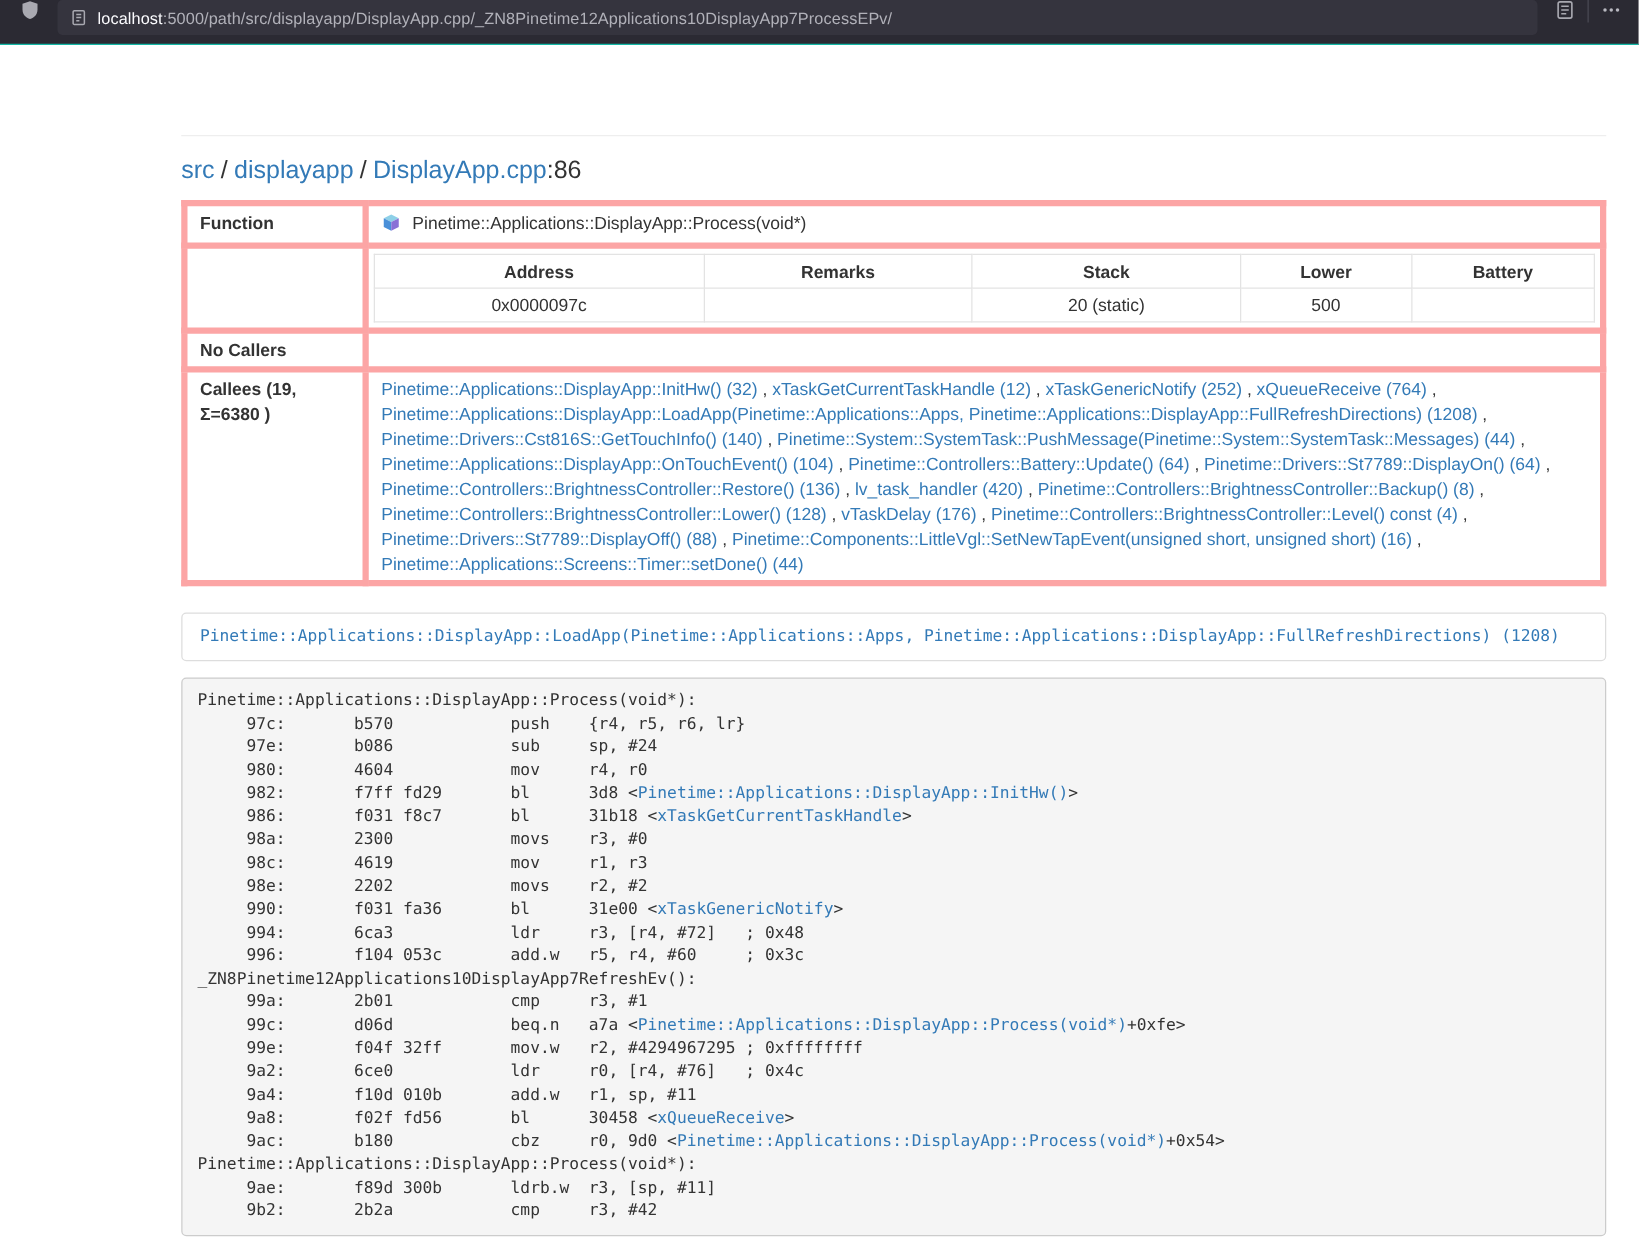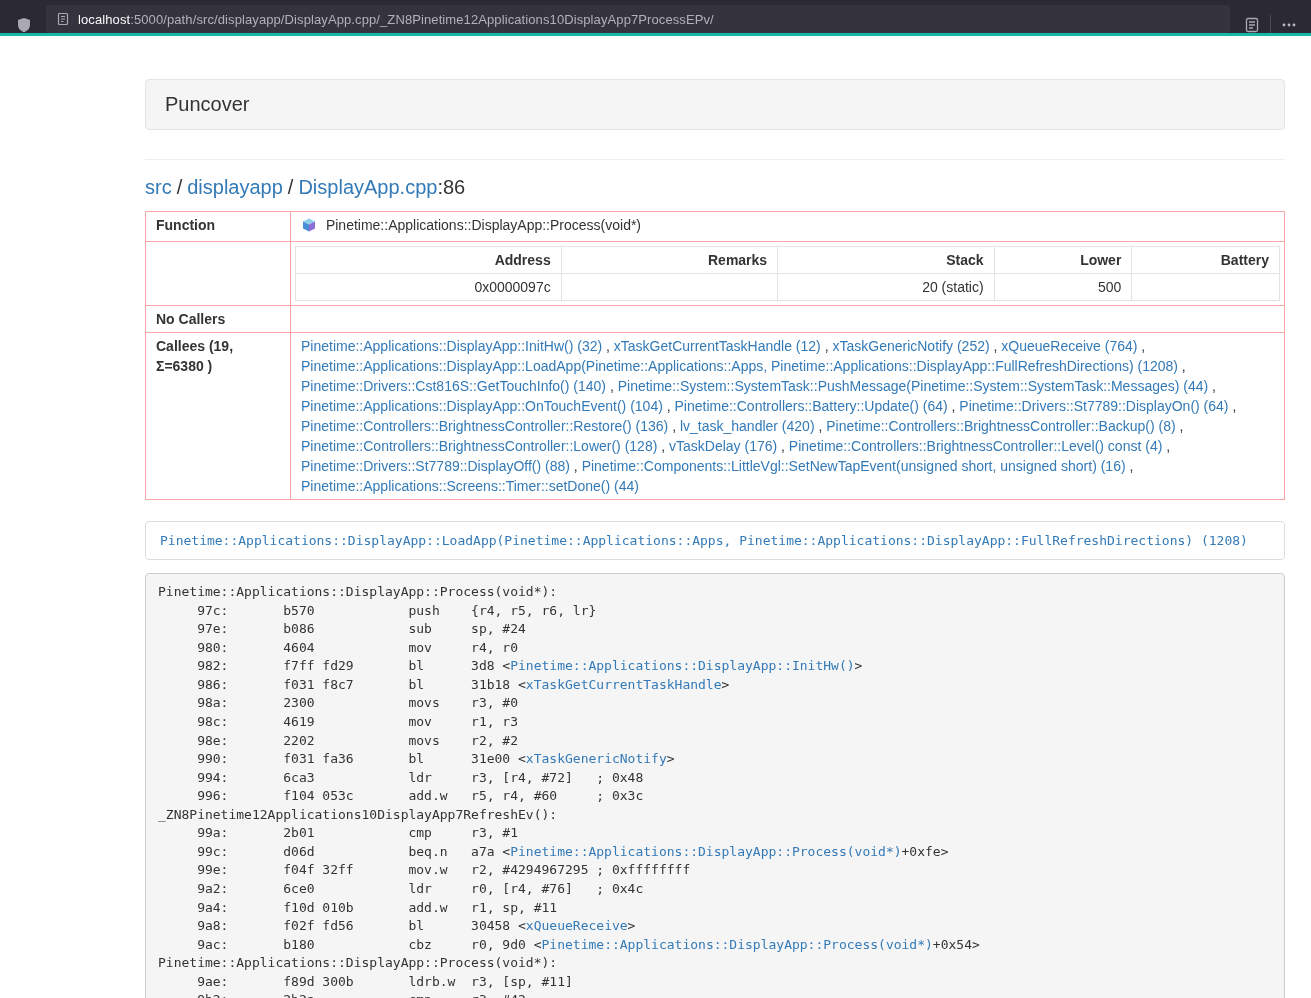--- a/index.html
+++ b/index.html
@@ -7,23 +7,23 @@
   body {
     width: 1311px; height: 998px; overflow: hidden;
     background: #ffffff;
     font-family: "Liberation Sans", sans-serif;
     color: #333;
   }
 
   
   .browser-bar {
     height: 36px; background: #2b2a33;
-    display: flex; align-items: flex-end;
+    display: flex; align-items: flex-start;
     padding: 0 14px 0 16px; gap: 10px;
-    border-bottom: 3px solid #14b8a6;
+    border-bottom: 1px solid #14b8a6;
   }
   .chrome-icon { display: inline-flex; align-items: center; justify-content: center; flex: 0 0 auto; }
   .url-bar {
     flex: 1 1 auto; height: 28px; margin: 0 4px;
     background: #35343e; border-radius: 4px;
     display: flex; align-items: center; gap: 8px;
     padding: 0 10px; overflow: hidden; white-space: nowrap;
   }
   .url-text { font-size: 13px; letter-spacing: 0.1px; }
   .url-host { color: #fbfbfe; }
@@ -40,30 +40,30 @@
   }
   hr.divider { border: 0; border-top: 1px solid #eee; margin: 29px 0 16px 0; }
 
   a.link { color: #337ab7; text-decoration: none; cursor: pointer; }
 
   .breadcrumb { margin: 0 0 12px 0; font-size: 20px; }
   .bc-sep { margin: 0 5px; color: #333; }
 
   table.tbl { width: 100%; border-collapse: collapse; }
   .tbl > tbody > tr > th, .tbl > tbody > tr > td {
-    border: 1px solid #fca5a5; padding: 3px 10px;
+    border: 5px solid #fca5a5; padding: 3px 10px;
     text-align: left; vertical-align: top;
     line-height: 20px; font-size: 14px; font-weight: normal;
   }
   .tbl th.rowhdr { width: 145px; font-weight: bold; }
   td.nested-cell { padding: 4px !important; }
   table.nested { width: 100%; border-collapse: collapse; }
   .nested th, .nested td {
     border: 1px solid #e3e3e3; padding: 3px 10px;
-    text-align: right; line-height: 20px; font-size: 14px;
+    text-align: center; line-height: 20px; font-size: 14px;
   }
   .nested th { font-weight: bold; }
   .col-address { width: 27%; } .col-remarks { width: 22%; }
   .col-stack { width: 22%; } .col-code { width: 14%; } .col-static { width: 15%; }
 
   .fn-icon { display: inline-block; vertical-align: -3px; margin-right: 5px; }
 
   .sym-panel {
     border: 1px solid #ddd; border-radius: 4px;
     margin: 21px 0 13px 0; padding: 10px 14px;
@@ -110,23 +110,20 @@
       <circle cx="3" cy="8" r="1.4" fill="#b8b8c0"></circle>
       <circle cx="8" cy="8" r="1.4" fill="#b8b8c0"></circle>
       <circle cx="13" cy="8" r="1.4" fill="#b8b8c0"></circle>
     </svg>
   </span>
 </div>
 
 <div class="page-content">
   <div class="container">
 
-    <div class="banner">
-      <span>Puncover</span>
-    </div>
 
     <hr class="divider">
 
     <div class="breadcrumb" id="breadcrumb"><a class="link" href="#">src</a><span class="bc-sep">/</span><a class="link" href="#">displayapp</a><span class="bc-sep">/</span><a class="link" href="#">DisplayApp.cpp</a><span>:86</span></div>
 
     <table class="tbl">
       <tbody>
         <tr>
           <th class="rowhdr">Function</th>
           <td>

